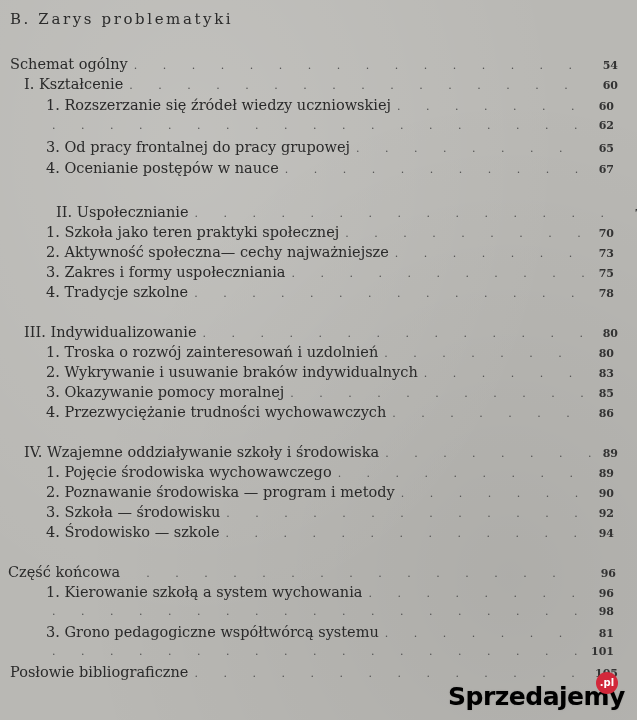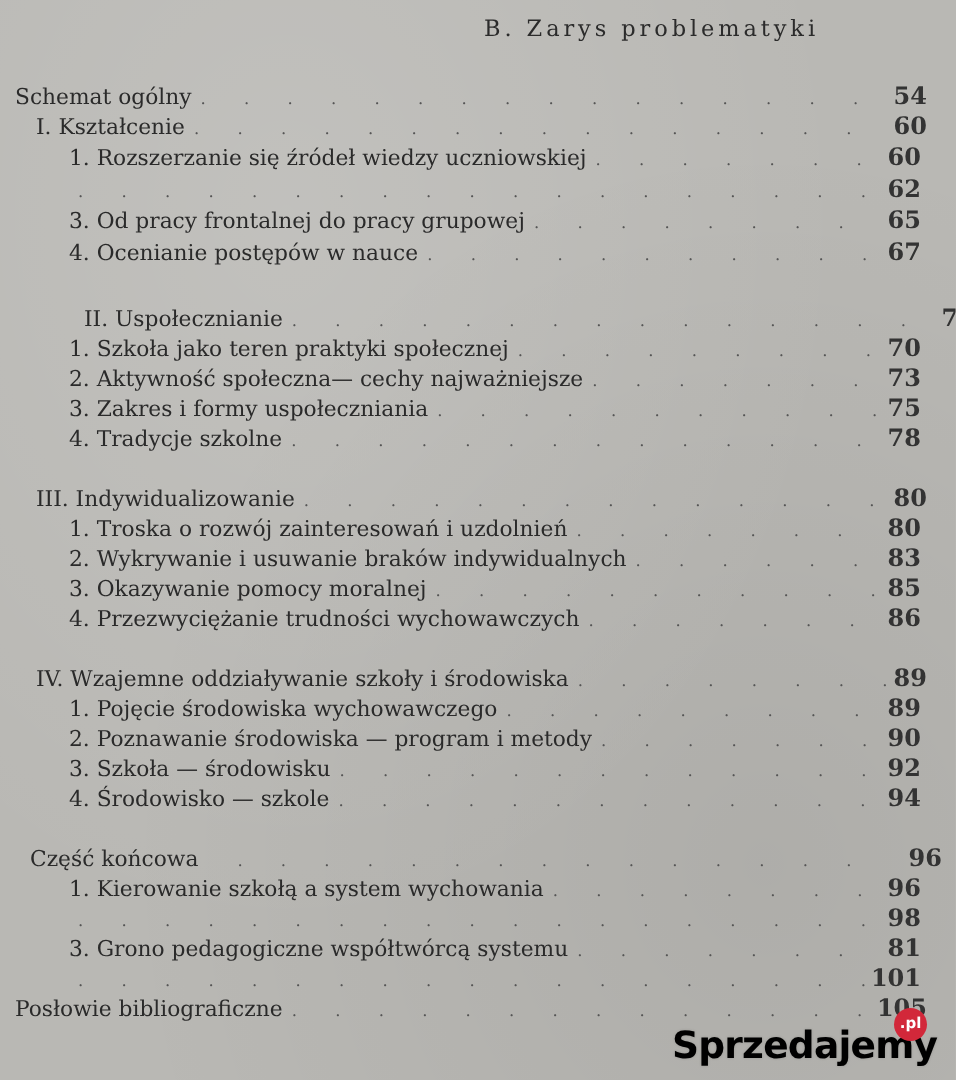--- a/index.html
+++ b/index.html
@@ -8,38 +8,38 @@
       background: #b9b8b4;
       background-image:
         radial-gradient(ellipse at 30% 20%, rgba(255,255,255,0.12), rgba(0,0,0,0) 60%),
         radial-gradient(ellipse at 80% 80%, rgba(0,0,0,0.06), rgba(0,0,0,0) 60%);
       font-family: "DejaVu Serif", "Liberation Serif", serif;
       color: #2a2a2a;
       position: relative;
     }
     .page { position: absolute; left: 0; top: 0; width: 637px; height: 720px; }
     .title {
-      position: absolute; top: 10px; left: 0; width: 546px; text-align: right;
+      position: absolute; top: 10px; left: 0; width: 546px; text-align: left;
       font-size: 15px; letter-spacing: 2.6px; color: #2b2b2b;
       padding-left: 10px; box-sizing: border-box;
     }
     .toc { position: absolute; left: 0; top: 54px; width: 637px; }
     .row {
       position: absolute; height: 20px; line-height: 20px;
       font-size: 14.5px; white-space: nowrap;
       display: flex; align-items: baseline;
     }
     .row .label { flex: 0 0 auto; }
     .row .dots {
       flex: 1 1 auto; overflow: hidden; color: #555;
       letter-spacing: 11px; font-size: 11px; padding-left: 6px;
       white-space: nowrap;
     }
     .row .page-num {
-      flex: 0 0 auto; font-weight: bold; font-size: 16px; color: #333;
+      flex: 0 0 auto; font-weight: bold; font-size: 11px; color: #333;
       text-align: right; min-width: 26px;
     }
     .watermark {
       position: absolute; left: 448px; top: 682px;
       font-family: "DejaVu Sans", "Liberation Sans", sans-serif;
       font-weight: bold; font-size: 25px; color: #000000; letter-spacing: -0.5px;
       text-shadow: 0 0 2px rgba(0,0,0,0.15);
     }
     .watermark-badge {
       position: absolute; left: 596px; top: 672px; width: 22px; height: 22px;
@@ -151,21 +151,21 @@
       <div class="row" style="left: 46px; top: 448px; width: 568px;">
         <span class="label">3. Szkoła — środowisku</span>
         <span class="dots">. . . . . . . . . . . . . . . . . . . . . . . . . . . . . . . . . . . . . . . . . . . . . . . . . . . . . . . . . . . . </span>
         <span class="page-num">92</span>
       </div>
       <div class="row" style="left: 46px; top: 468px; width: 568px;">
         <span class="label">4. Środowisko — szkole</span>
         <span class="dots">. . . . . . . . . . . . . . . . . . . . . . . . . . . . . . . . . . . . . . . . . . . . . . . . . . . . . . . . . . . . </span>
         <span class="page-num">94</span>
       </div>
-      <div class="row" style="left: 20px; top: 508px; width: 608px; gap: 20px;">
+      <div class="row" style="left: 8px; top: 508px; width: 608px; gap: 20px;">
         <span class="label">Część końcowa</span>
         <span class="dots">. . . . . . . . . . . . . . . . . . . . . . . . . . . . . . . . . . . . . . . . . . . . . . . . . . . . . . . . . . . . </span>
         <span class="page-num">96</span>
       </div>
       <div class="row" style="left: 46px; top: 528px; width: 568px;">
         <span class="label">1. Kierowanie szkołą a system wychowania</span>
         <span class="dots">. . . . . . . . . . . . . . . . . . . . . . . . . . . . . . . . . . . . . . . . . . . . . . . . . . . . . . . . . . . . </span>
         <span class="page-num">96</span>
       </div>
       <div class="row" style="left: 46px; top: 548px; width: 568px;">

